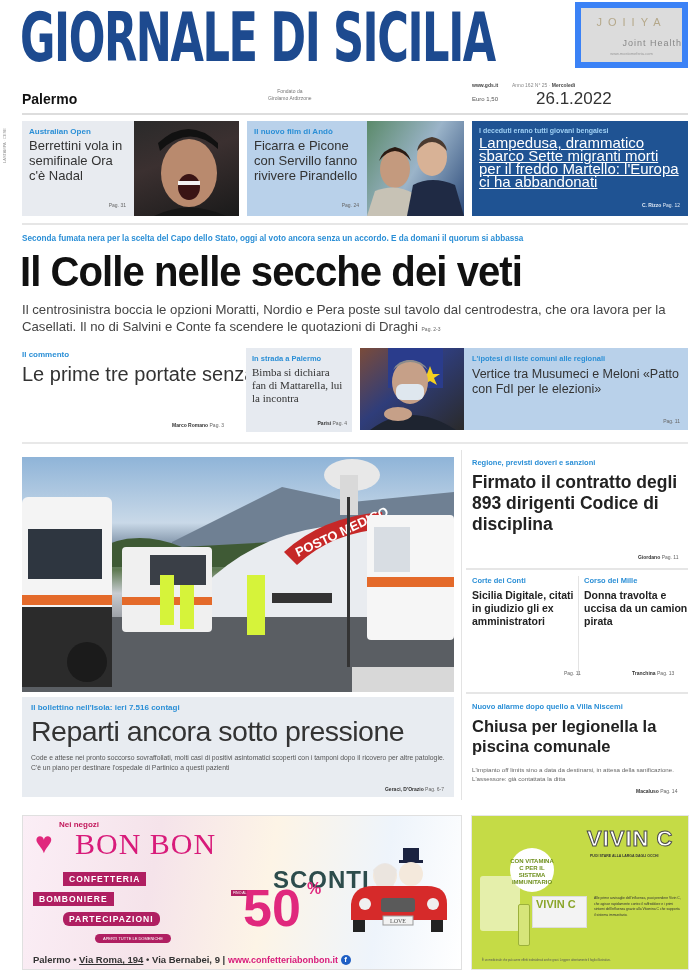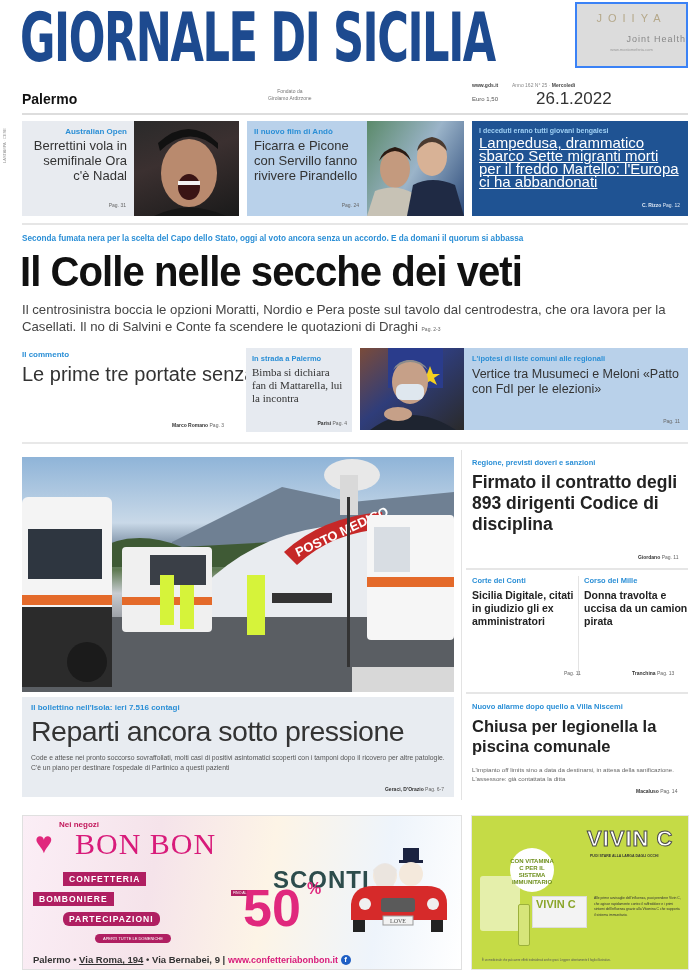--- a/index.html
+++ b/index.html
@@ -13,42 +13,42 @@
   
   .masthead-title {
     left: 20px; top: 2px; width: 545px; height: 70px;
     font-family: "DejaVu Sans", sans-serif; font-weight: bold;
     font-size: 60px; color: #1d4a8f; letter-spacing: -2px;
     transform: scaleX(0.72) scaleY(1.12); transform-origin: left top;
     white-space: nowrap; line-height: 64px;
   }
   .ad-joiya {
     left: 575px; top: 2px; width: 113px; height: 66px; background: #dcdcdc;
-    border: 2px solid #3b82f6; text-align: center; color: #999;
+    border: 6px solid #3b82f6; text-align: center; color: #999;
   }
   .ad-joiya .brand { font-size: 11px; letter-spacing: 6px; margin-top: 8px; color: #b5a88a; }
   .ad-joiya .sub { font-size: 9px; letter-spacing: 1px; margin-top: 10px; color: #888; text-align: right; }
   .ad-joiya .url { font-size: 4px; margin-top: 3px; color: #999; }
 
   .city { left: 22px; top: 91px; font-size: 14px; font-weight: bold; color: #111; }
   .founded { left: 268px; top: 88px; font-size: 5px; color: #777; text-align: center; line-height: 7px; }
   .site { left: 472px; top: 82px; font-size: 5px; font-weight: bold; color: #444; }
   .price { left: 472px; top: 96px; font-size: 6px; color: #555; }
   .issue { left: 512px; top: 82px; font-size: 5px; color: #888; }
   .issue b { color: #444; }
   .date { left: 536px; top: 89px; font-size: 17px; color: #333; }
   .rule1 { left: 22px; top: 113px; width: 666px; height: 2px; background: #ddd; }
 
   .sidenote { left: 2px; top: 163px; font-size: 4px; color: #999; transform: rotate(-90deg); transform-origin: left top; white-space: nowrap; }
 
   
   .teaser { padding: 6px 7px; }
   .teaser .k { font-size: 8px; }
   .teaser .h { font-size: 13px; line-height: 15px; color: #333; margin-top: 2px; }
-  .t1 { left: 22px; top: 121px; width: 112px; height: 95px; background: #e8ebf0; text-align: right; }
+  .t1 { left: 22px; top: 121px; width: 112px; height: 95px; background: #e8ebf0; }
   .t1-img { left: 134px; top: 121px; width: 105px; height: 95px; background: linear-gradient(160deg,#2a2a2a 0%,#3b3030 40%,#1a1a1a 100%); overflow: hidden; }
   .t2 { left: 247px; top: 121px; width: 120px; height: 95px; background: #b9d1ea; }
   .t2-img { left: 367px; top: 121px; width: 97px; height: 95px; background: linear-gradient(120deg,#5b8a6a 0%,#9bb4c9 50%,#2c4a7a 100%); overflow: hidden; }
   .t3 { left: 472px; top: 121px; width: 216px; height: 95px; background: #1f5393; color: #fff; }
   .t3 .k { color: #9fd0f5; font-size: 7px; }
   .t3 .h { color: #fff; font-size: 15px; line-height: 13px; text-decoration: underline; }
   .t-pag { position: absolute; right: 8px; bottom: 8px; }
   .t3 .t-pag, .t3 .t-pag b { color: #dfe9f5; }
 
   .rule2 { left: 22px; top: 223px; width: 666px; height: 2px; background: #e6e6e6; }

